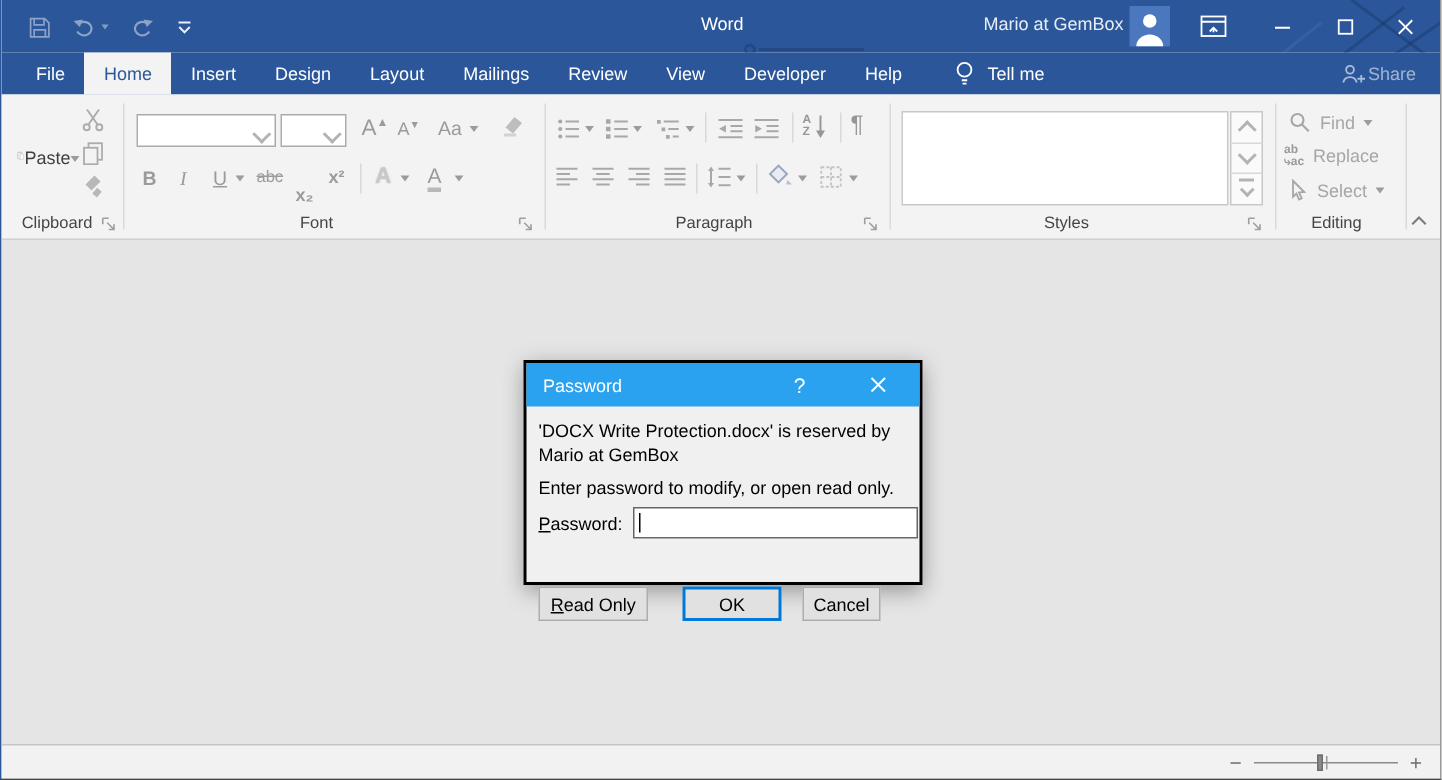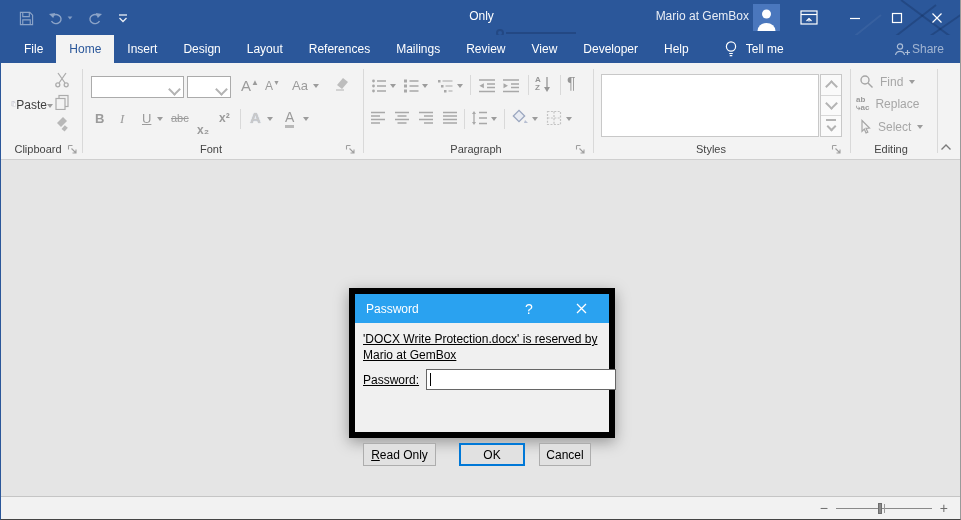--- a/index.html
+++ b/index.html
@@ -53,27 +53,27 @@
   .statusbar { position:absolute; left:0; top:496px; width:961px; height:23px; background:#f2f2f2; border-top:1px solid #c5c5c5; }
   .zoomctl { position:absolute; right:14px; top:0; height:22px; display:flex; align-items:center; gap:8px; color:#6e6e6e; }
   .zoomctl .zbtn { font-size:14px; line-height:22px; cursor:default; }
   .ztrack { position:relative; width:96px; height:22px; }
   .ztrack .line { position:absolute; left:0; right:0; top:11px; height:1px; background:#8a8a8a; }
   .ztrack .tick { position:absolute; left:48px; top:7px; width:1px; height:9px; background:#9a9a9a; }
   .ztrack .thumb { position:absolute; left:42px; top:6px; width:4px; height:11px; background:#8a8a8a; border:1px solid #6e6e6e; }
 
   
   .dialog { position:absolute; left:348px; top:240px; width:266px; height:150px; background:#f0f0f0;
-            border:6px solid #000000; box-shadow:0 4px 14px rgba(0,0,0,.35);margin-top:48px; }
+            border:2px solid #000000; box-shadow:0 4px 14px rgba(0,0,0,.35); }
   .dlg-title { position:absolute; left:0; top:0; right:0; height:29px; background:#2aa2f0; color:#fff;
                display:flex; align-items:center; padding-left:11px; font-size:12px; }
   .dlg-help { position:absolute; top:0; right:62px; width:36px; height:29px; display:flex; align-items:center; justify-content:center;
               color:#fff; font-size:14px; }
   .dlg-close { position:absolute; top:0; right:8px; width:40px; height:29px; display:flex; align-items:center; justify-content:center; }
-  .dlg-body { position:absolute; left:0; top:29px; right:0; bottom:0; padding:8px 7px 0 8px; color:#000;text-decoration:underline; }
+  .dlg-body { position:absolute; left:0; top:29px; right:0; bottom:0; padding:8px 7px 0 8px; color:#000; }
   .dlg-msg { line-height:16px; }
   .dlg-prompt { margin-top:7px; }
   .pw-row { margin-top:6px; display:flex; align-items:center; }
   .pw-label::first-letter { text-decoration:underline; }
   .pw-wrap { position:relative; margin-left:7px; }
   .pw-input { width:190px; height:21px; border:1px solid #666; background:#fff; font-family:"Liberation Sans",sans-serif; font-size:12px; padding:0 3px; outline:none; }
   .pw-caret { position:absolute; left:4px; top:4px; width:1px; height:13px; background:#000; }
   .dlg-buttons { position:absolute; left:8px; right:7px; top:120px; display:flex; }
   .dbtn { height:23px; background:#e1e1e1; border:1px solid #adadad; font-family:"Liberation Sans",sans-serif;
           font-size:12px; color:#000; text-align:center; }
@@ -126,21 +126,21 @@
         </svg>
     </span>
     <span class="qbtn bright">
       <svg width="12" height="10" viewBox="0 0 12 10">
           <path d="M2 2 h8" stroke="#fff" stroke-width="1.3"></path>
           <path d="M2.5 5 L6 8.5 L9.5 5" stroke="#fff" fill="none" stroke-width="1.3"></path>
         </svg>
     </span>
   </div>
 
-  <div class="win-title">Only</div>
+  <div class="win-title">Word</div>
   <div class="account">Mario at GemBox</div>
   <div class="avatar">
     <svg width="27" height="27" viewBox="0 0 27 27">
         <circle cx="13.5" cy="10" r="4.5" fill="#fff"></circle>
         <path d="M4.5 27 a9 8 0 0 1 18 0 z" fill="#fff"></path>
       </svg>
   </div>
 
   <div class="winctl ctl-ribbonopts">
     <svg width="18" height="15" viewBox="0 0 18 15">
@@ -168,21 +168,20 @@
       </svg>
   </div>
 </div>
 
 <div class="tabrow">
   <div class="tab">File</div>
   <div class="tab active">Home</div>
   <div class="tab">Insert</div>
   <div class="tab">Design</div>
   <div class="tab">Layout</div>
-  <div class="tab">References</div>
   <div class="tab">Mailings</div>
   <div class="tab">Review</div>
   <div class="tab">View</div>
   <div class="tab">Developer</div>
   <div class="tab">Help</div>
   <div class="tellme">
     <svg width="14" height="18" viewBox="0 0 14 18">
       <g stroke="#fff" fill="none" stroke-width="1.2">
           <circle cx="7" cy="6.5" r="4.6"></circle>
           <path d="M5.2 13.5 h3.6 M5.7 15.7 h2.6"></path>
@@ -495,20 +494,21 @@
   <div class="dlg-close">
     <svg width="11" height="11" viewBox="0 0 11 11">
         <path d="M1 1 L10 10 M10 1 L1 10" stroke="#fff" stroke-width="1.3"></path>
       </svg>
   </div>
   <div class="dlg-body">
     <div class="dlg-msg">
       <span>'DOCX Write Protection.docx' is reserved by</span><br>
       <span>Mario at GemBox</span>
     </div>
+    <div class="dlg-prompt">Enter password to modify, or open read only.</div>
     <div class="pw-row">
       <label class="pw-label">Password:</label>
       <span class="pw-wrap">
         <input class="pw-input" type="text" value="" style="">
         <span class="pw-caret"></span>
       </span>
     </div>
     <div class="dlg-buttons">
       <button class="dbtn readonly">Read Only</button>
       <button class="dbtn ok">OK</button>

